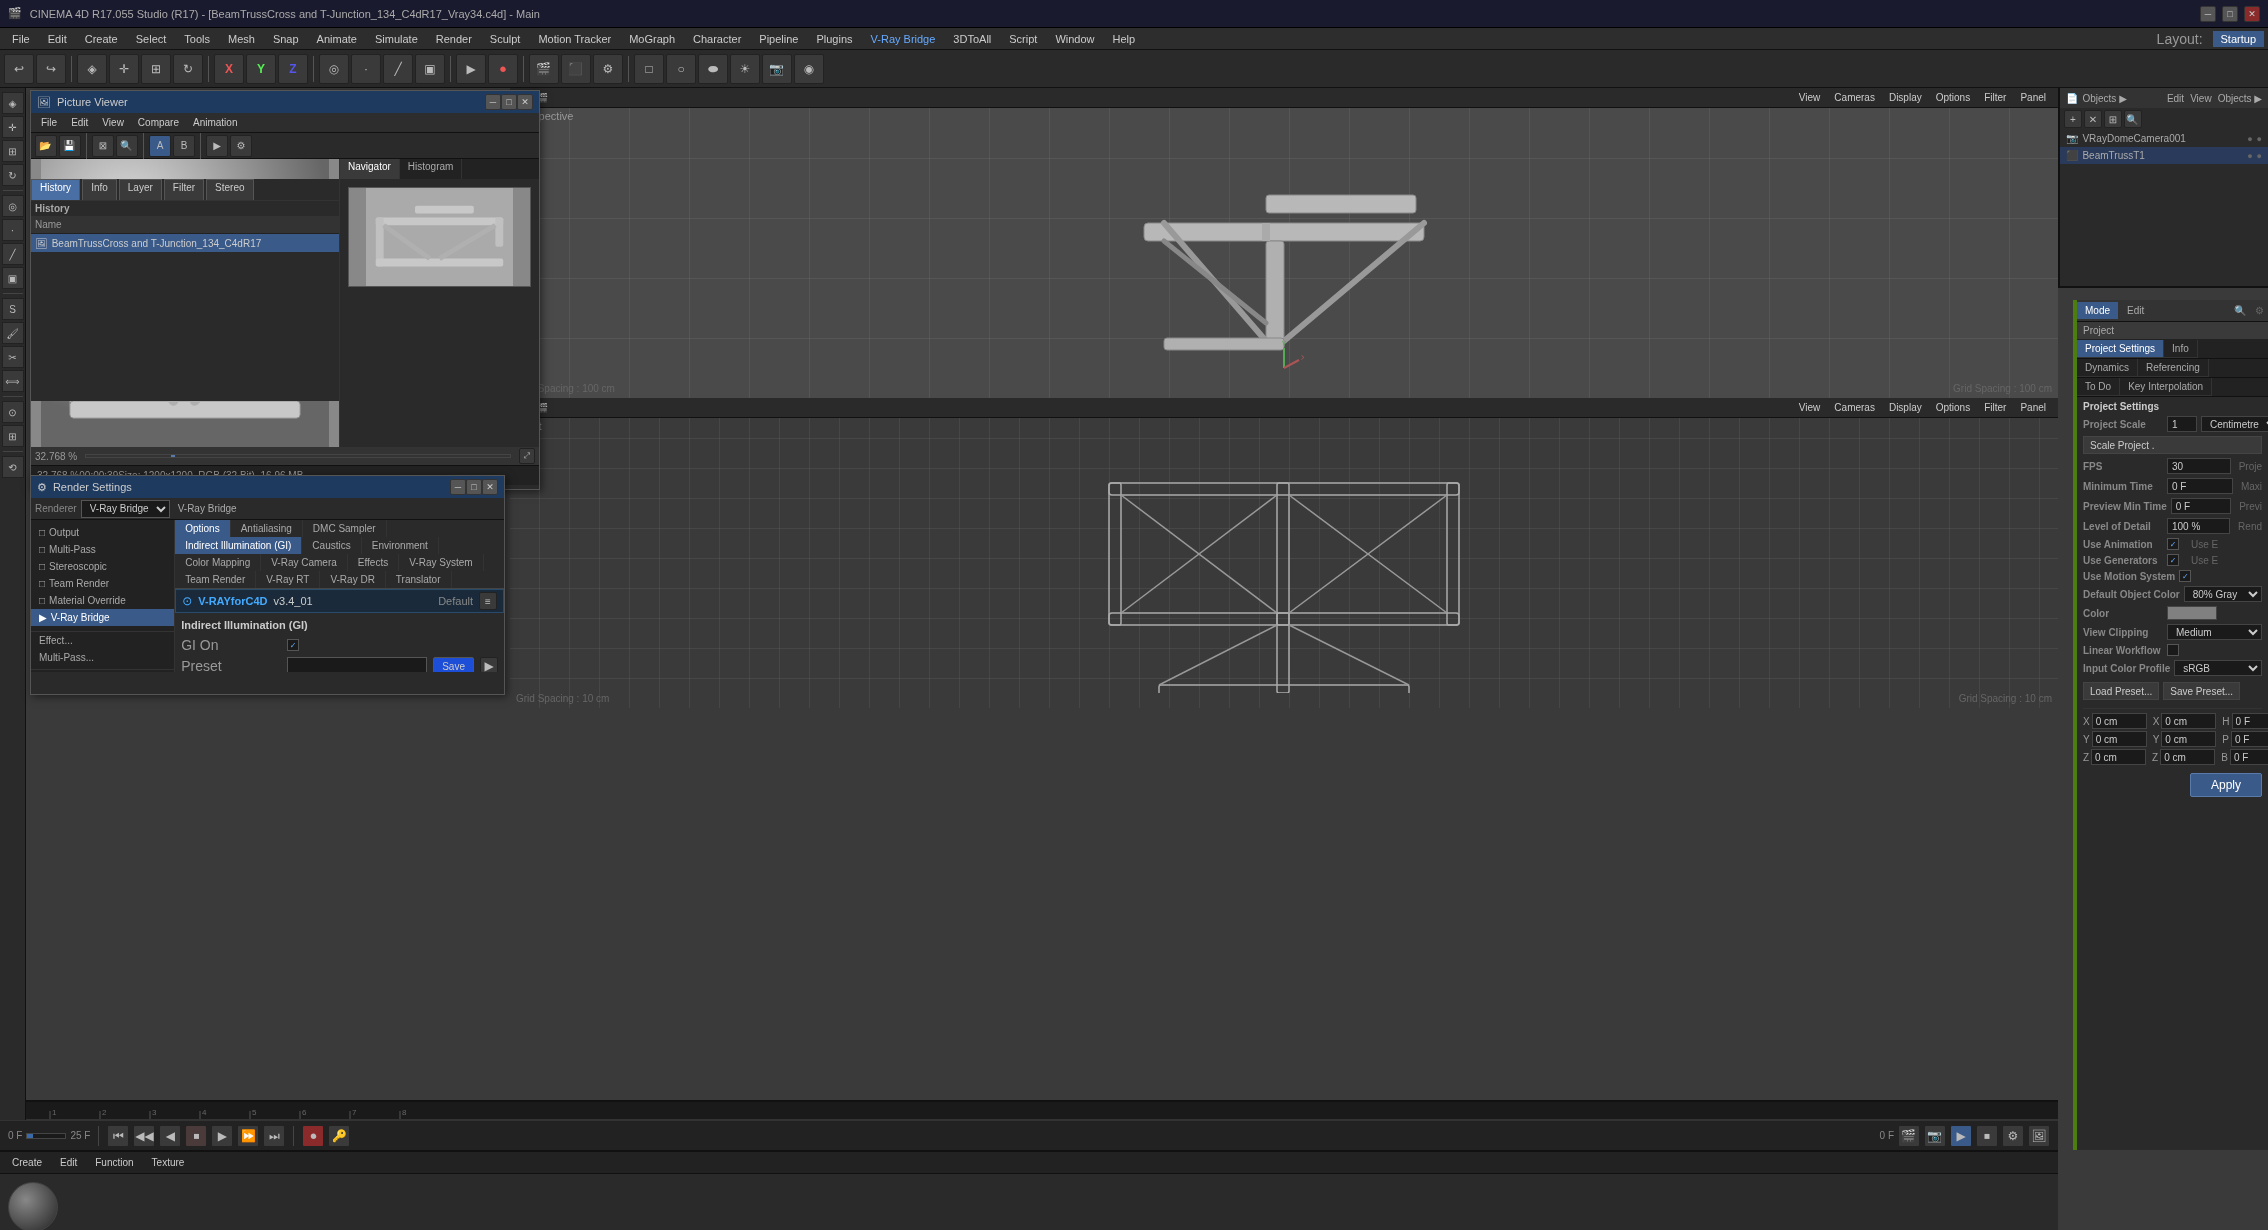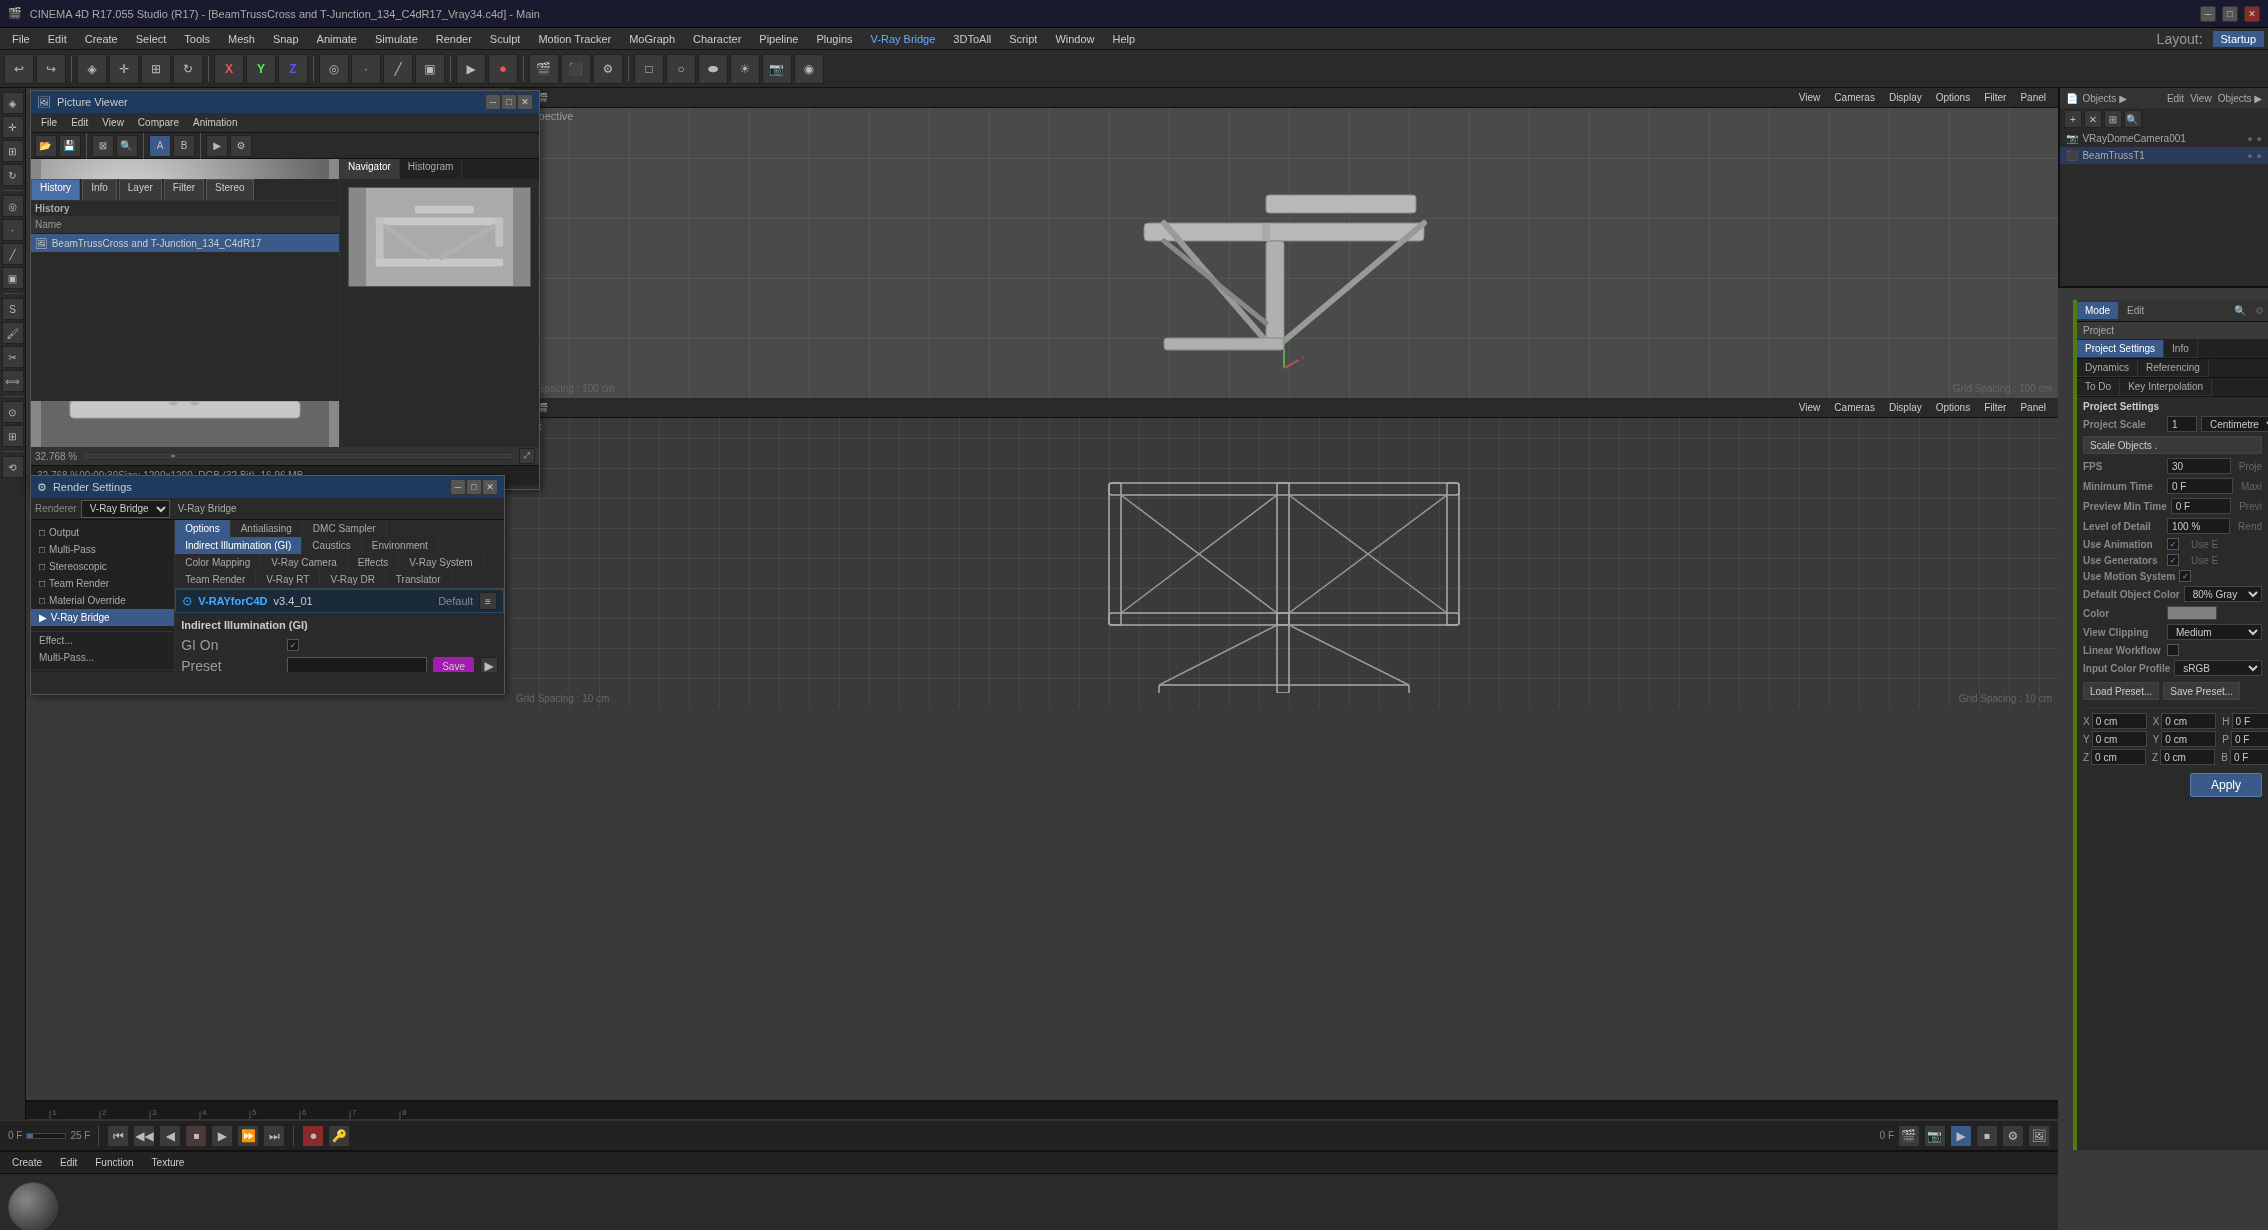--- a/index.html
+++ b/index.html
@@ -409,21 +409,21 @@
 
     .checkbox-fake {
       width: 12px; height: 12px;
       background: #1a1a1a;
       border: 1px solid #555;
       display: inline-flex; align-items: center; justify-content: center;
       font-size: 8px; color: #6af;
     }
 
     .vray-btn {
-      background: #a21caf;
+      background: #1d4ed8;
       border: 1px solid #555;
       color: #ccc;
       font-size: 10px;
       padding: 2px 8px;
       cursor: pointer;
       border-radius: 2px;
       text-align: center;
     }
 
     .apply-btn {
@@ -583,21 +583,21 @@
     <div style="font-weight:bold; margin-bottom:4px; color:#ccc;">Project Settings</div>
 
     <div class="rp-row">
       <span class="rp-label">Project Scale</span>
       <input class="rp-value" type="text" style="width: 30px;" value="1">
       <select class="rp-value" style="width:80px">
         <option>Centimetre</option>
       </select>
     </div>
     <div style="margin-bottom:4px;">
-      <button class="small-btn" style="width:100%; text-align:left">Scale Objects  .</button>
+      <button class="small-btn" style="width:100%; text-align:left">Scale Project  .</button>
     </div>
 
     <div class="rp-row">
       <span class="rp-label">FPS</span>
       <input class="rp-value" type="text" value="30" style="width: 40px;">
       <span style="color:#666; font-size:10px; margin-left:4px">Proje</span>
     </div>
     <div class="rp-row">
       <span class="rp-label">Minimum Time</span>
       <input class="rp-value" type="text" value="0 F" style="width: 40px;">

